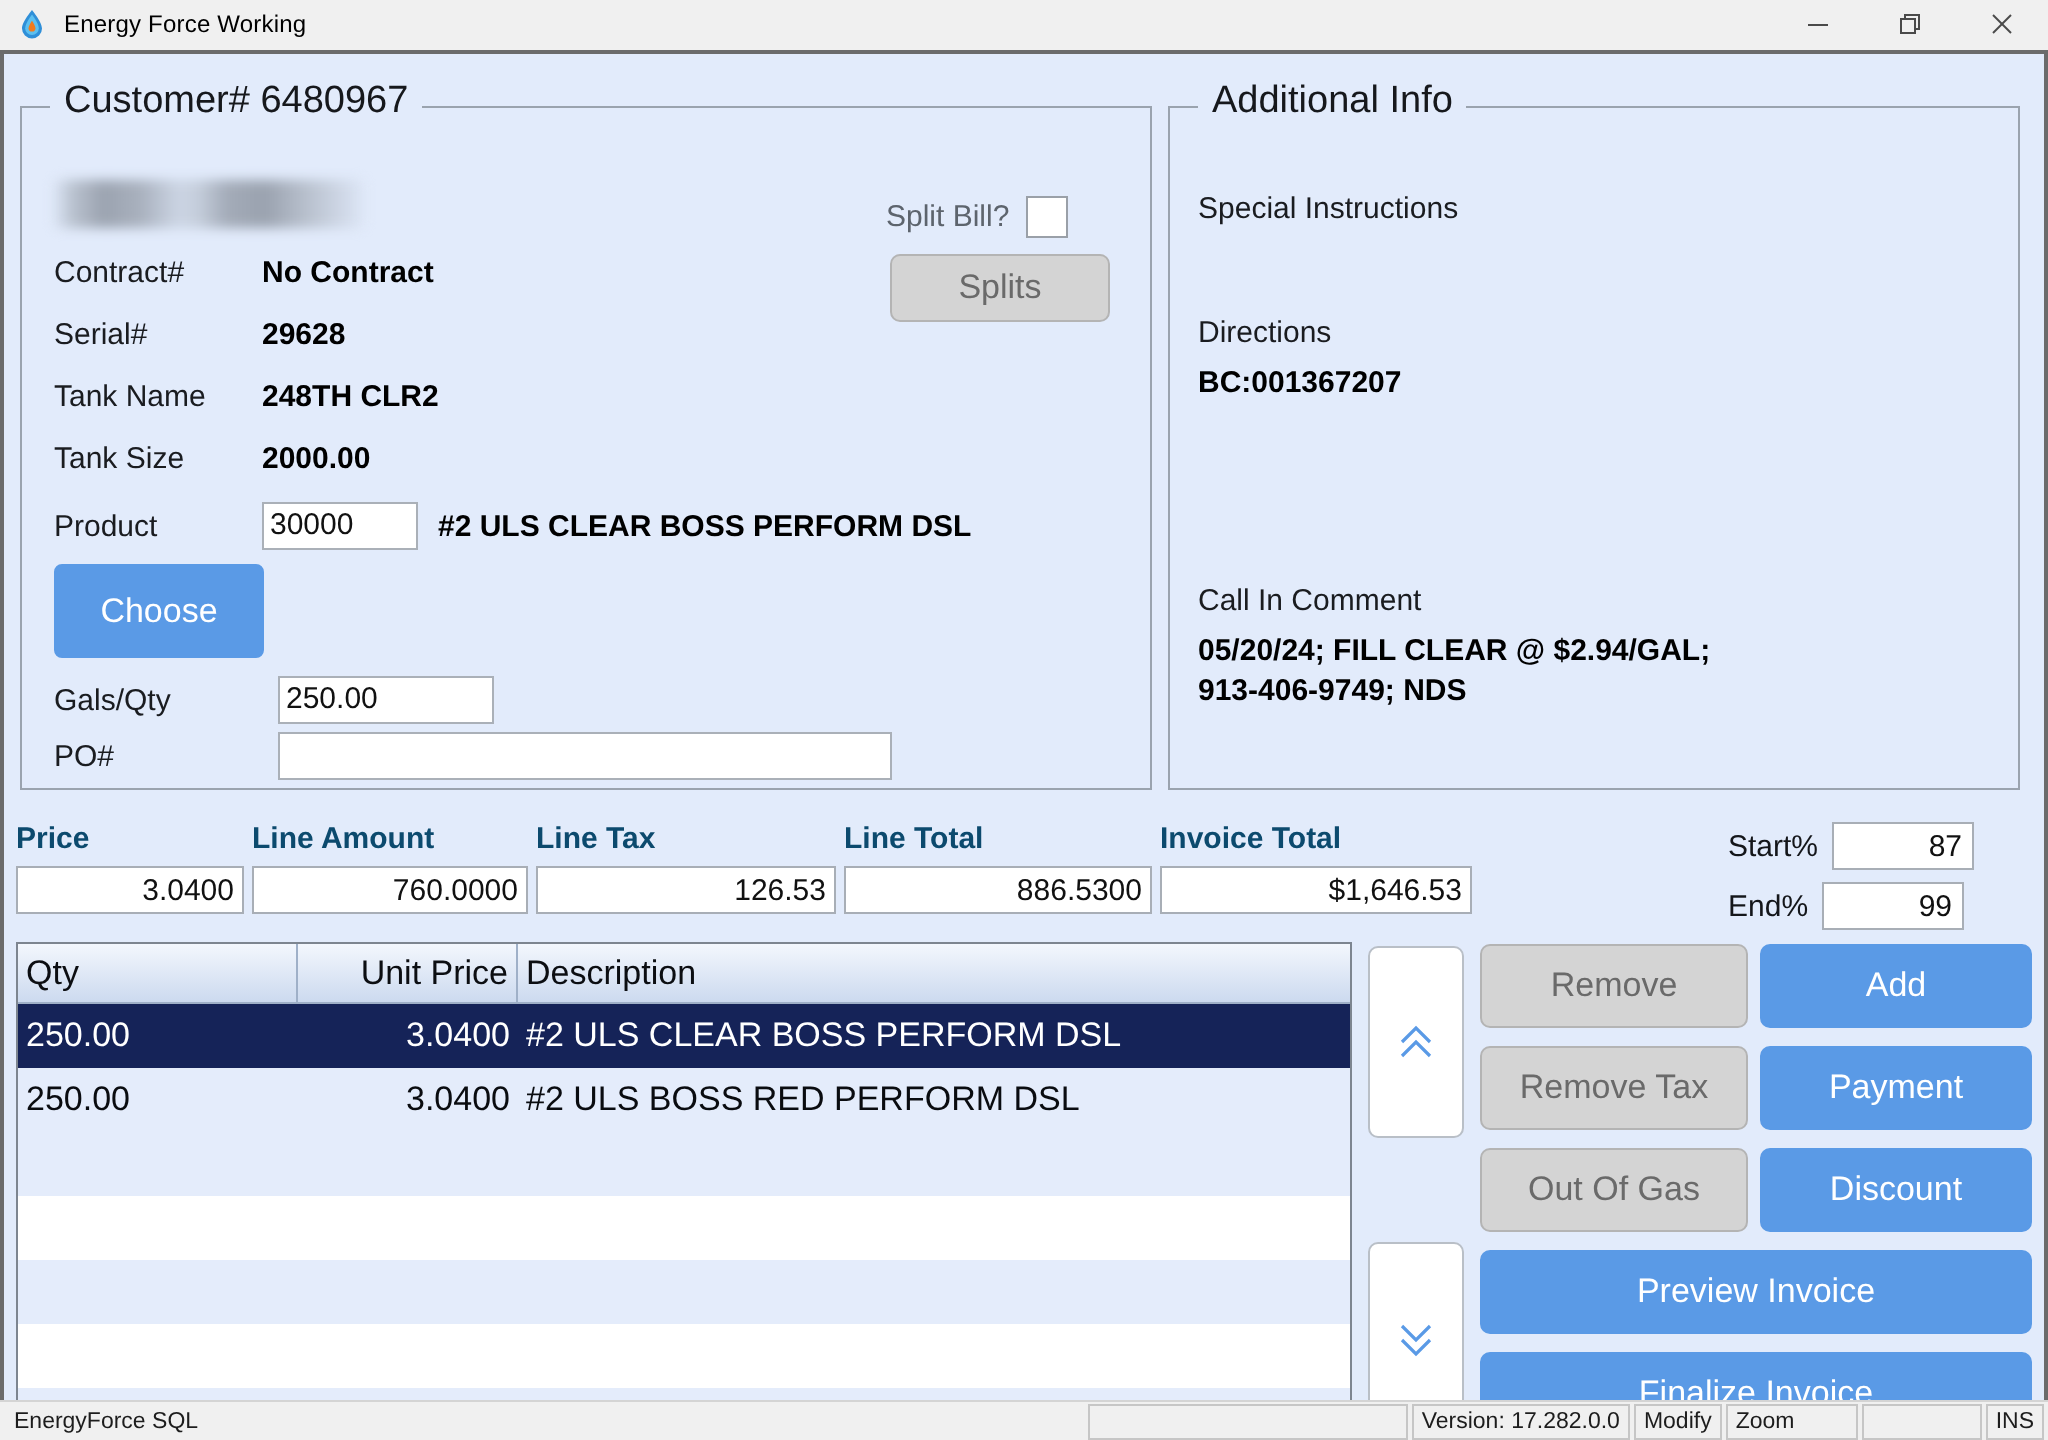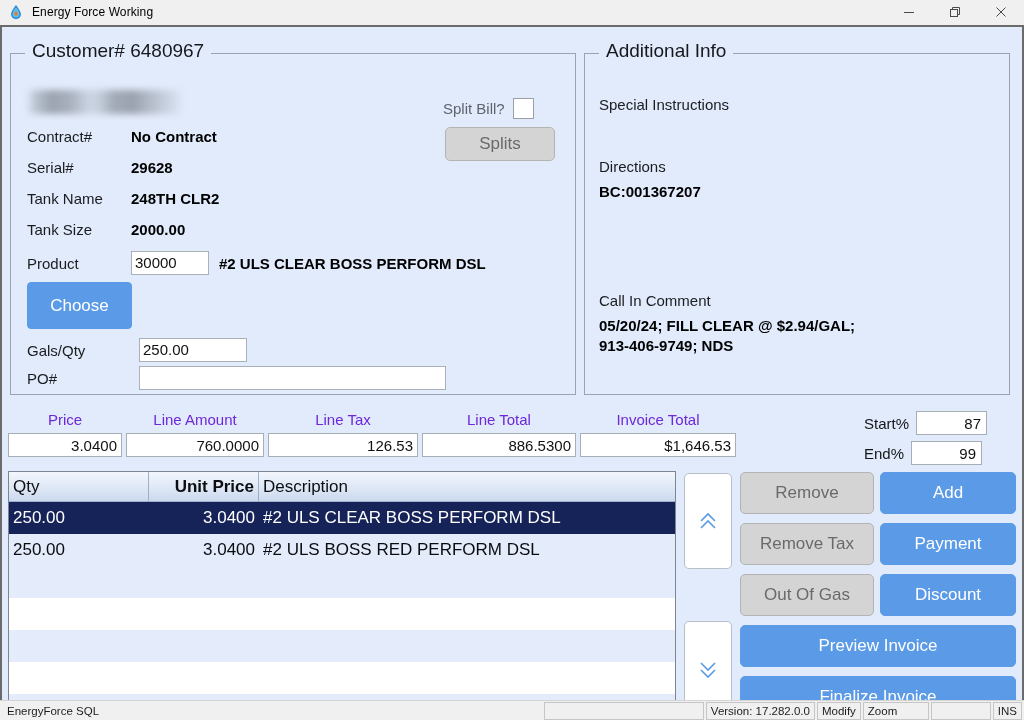--- a/index.html
+++ b/index.html
@@ -120,21 +120,21 @@
     background: #fff; border: 1px solid #9aa0a8;
   }
 
   
   .ai-label { position: absolute; font-size: 15px; color: #1a1c20; }
   .ai-value { position: absolute; font-size: 15px; color: #000; font-weight: bold; line-height: 20px; }
 
   
   .totals { position: absolute; left: 0; top: 376px; width: 1020px; height: 62px; }
   .tot-col { position: absolute; top: 8px; }
-  .tot-head { font-size: 15px; color: #6d28d9; text-align: center; }
+  .tot-head { font-size: 15px; color: #0c4a6e; text-align: left; font-weight: bold; }
   .tot-box {
     margin-top: 5px;
     height: 24px;
     background: #fff; border: 1px solid #a8aeb6;
     font-size: 15px; color: #111;
     display: flex; align-items: center; justify-content: flex-end;
     padding-right: 4px;
   }
   .pct-row { position: absolute; display: flex; align-items: center; }
   .pct-label { font-size: 15px; color: #14161a; margin-right: 7px; }
@@ -158,21 +158,21 @@
   .gh {
     font-size: 17px; color: #0c0e12;
     display: flex; align-items: center;
     border-right: 1px solid #9fb0c8;
     border-bottom: 1px solid #9fb0c8;
     padding: 0 4px;
     background: linear-gradient(180deg,#f3f7fd 0%,#ccdaef 100%);
     height: 30px;
   }
   .gh.c0 { width: 140px; justify-content: flex-start; }
-  .gh.c1 { width: 110px; justify-content: flex-end; font-weight: bold; }
+  .gh.c1 { width: 110px; justify-content: flex-end; }
   .gh.c2 { flex: 1 1 auto; justify-content: flex-start; border-right: none; }
   .grow { display: flex; height: 32px; align-items: center; }
   .grow.odd  { background: #e4ecfb; }
   .grow.even { background: #ffffff; }
   .grow.sel  { background: #152358; color: #ffffff; }
   .gc { font-size: 17px; color: #0a0c10; padding: 0 4px; display: flex; align-items: center; height: 32px; }
   .grow.sel .gc { color: #ffffff; }
   .gc.c0 { width: 140px; justify-content: flex-start; }
   .gc.c1 { width: 110px; justify-content: flex-end; }
   .gc.c2 { flex: 1 1 auto; justify-content: flex-start; white-space: nowrap; }

